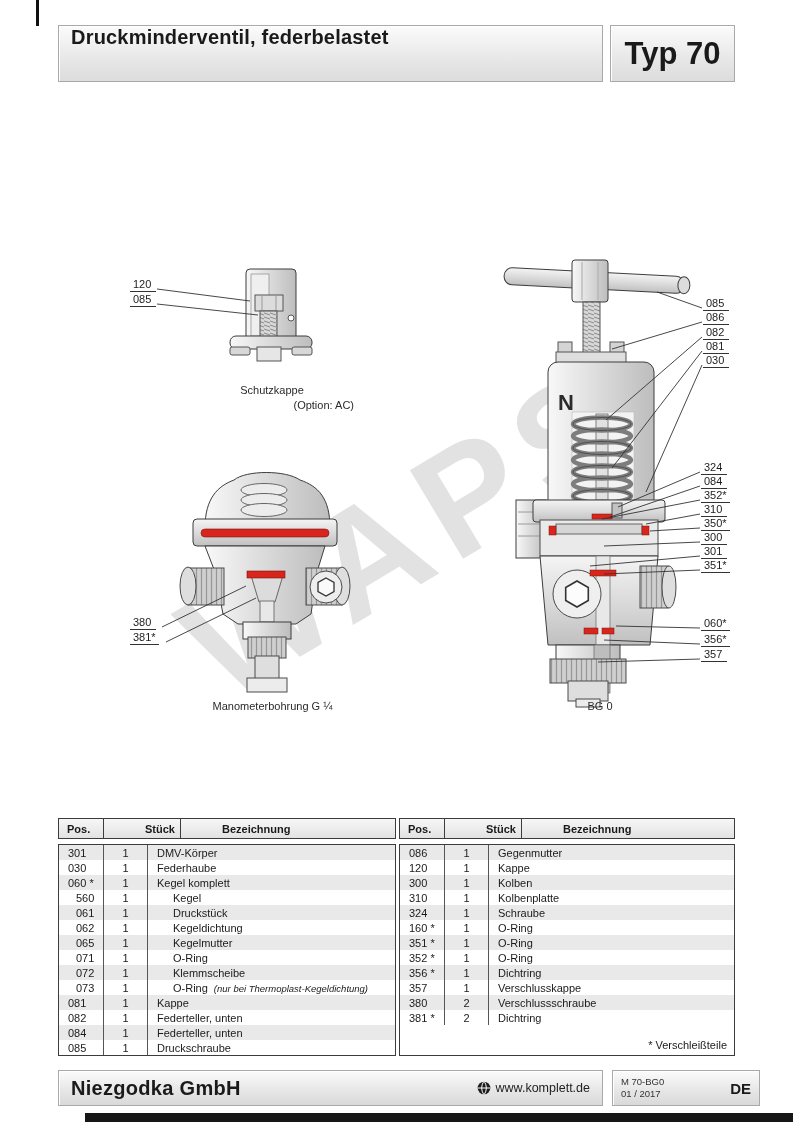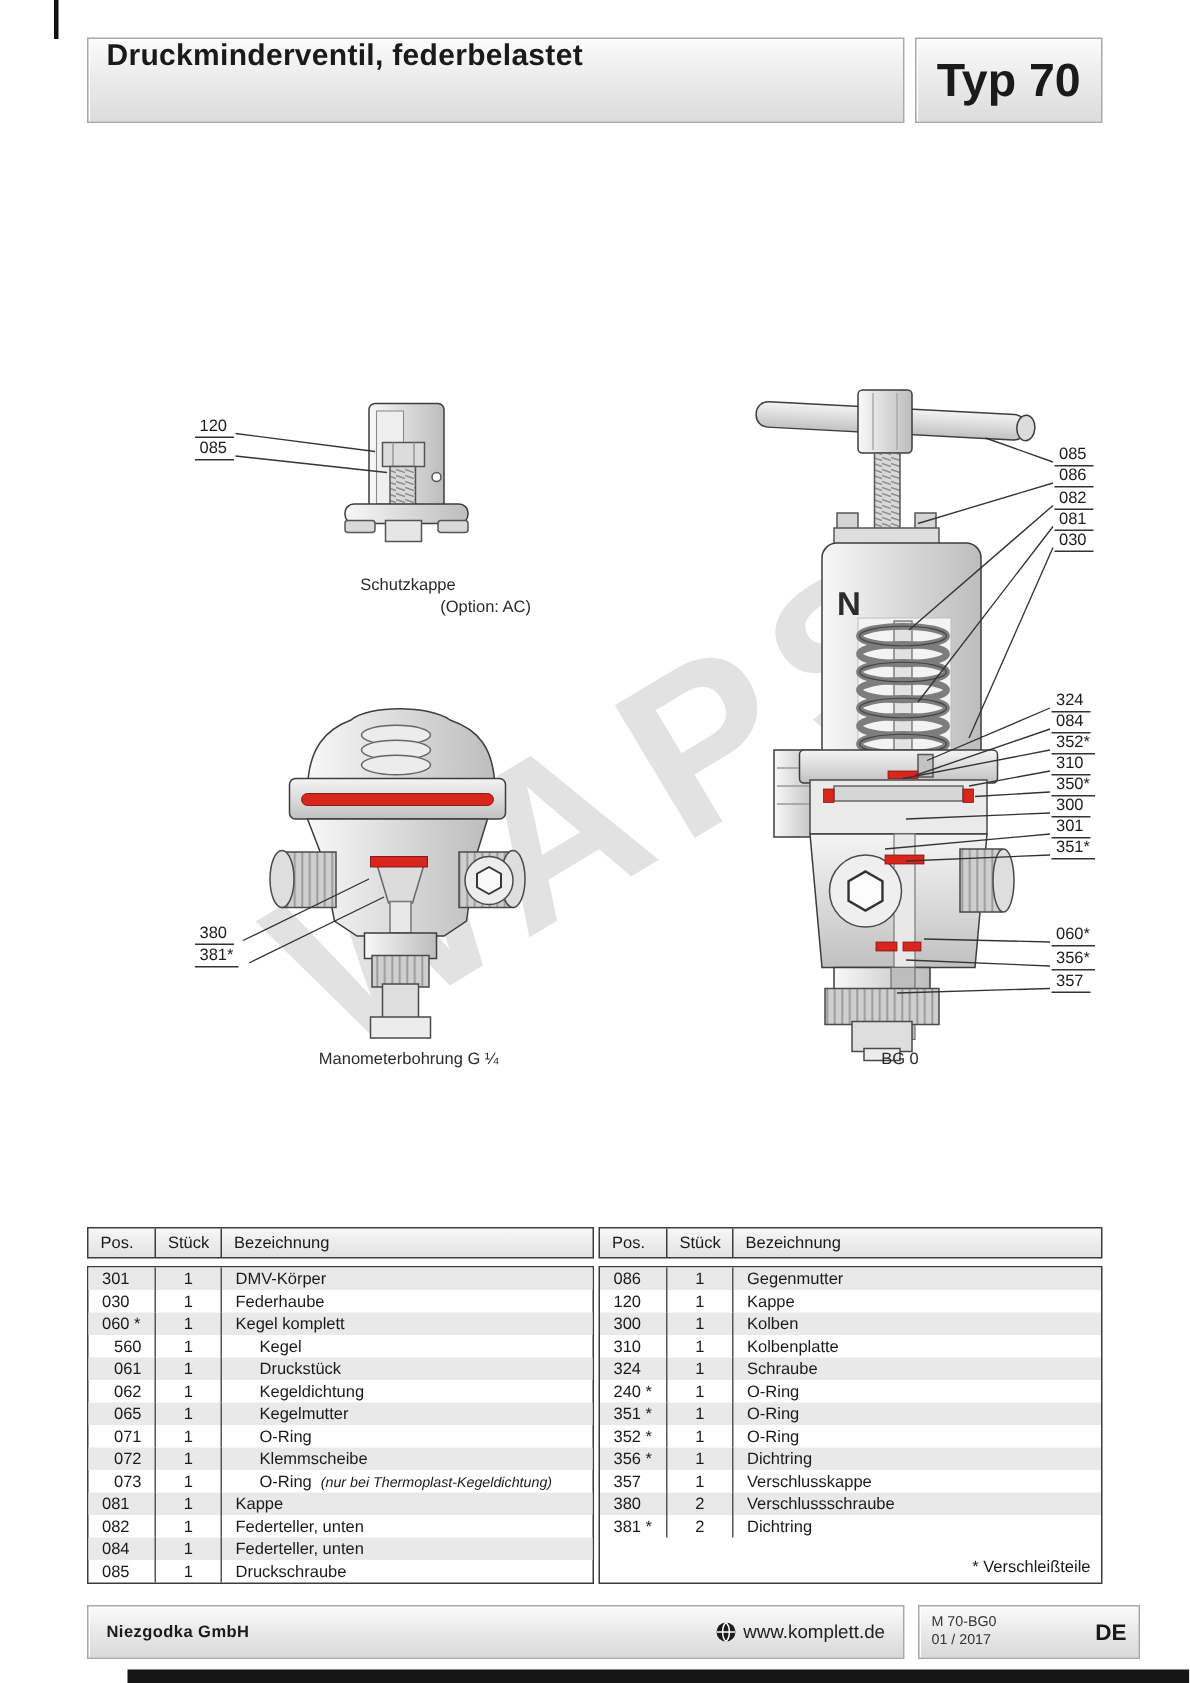--- a/index.html
+++ b/index.html
@@ -30,41 +30,41 @@
 
   
   .fig-svg { position:absolute; left:0; top:0; width:793px; height:1122px; z-index:1; }
   .callout { position:absolute; z-index:2; font-size:11px; color:#1d1d1d; line-height:12px;
              border-bottom:1px solid #333; padding:0 3px 1px 3px; min-width:26px; text-align:left; }
   .figcap { position:absolute; z-index:2; font-size:11px; color:#2a2a2a; text-align:center; }
 
   
   .ptable { position:absolute; z-index:2; }
   .thead { display:flex; height:21px; border:1px solid #3c3c3c;
-           background:linear-gradient(#f7f7f7,#e2e2e2); font-weight:normal; font-size:11px; }
+           background:linear-gradient(#f7f7f7,#e2e2e2); font-weight:bold; font-size:11px;gap:33px; }
   .thead > div { display:flex; align-items:center; padding-left:8px; }
   .th-pos { width:45px; border-right:1px solid #3c3c3c; }
   .th-qty { width:44px; border-right:1px solid #3c3c3c; }
   .th-name { flex:1; }
   .tbody { position:relative; margin-top:5px; border:1px solid #3c3c3c; background:#fff; height:212px; }
   .trow { display:flex; height:15px; font-size:11px; align-items:center; }
   .trow.shade { background:#e9e9e9; }
   .c-pos { width:45px; border-right:1px solid #555; height:100%; display:flex; align-items:center; padding-left:9px; }
   .c-qty { width:44px; border-right:1px solid #555; height:100%; display:flex; align-items:center; justify-content:center; }
   .c-name { flex:1; padding-left:9px; white-space:nowrap; overflow:hidden; }
   .trow.indent .c-pos { padding-left:17px; }
   .trow.indent .c-name { padding-left:25px; }
   .note { font-style:italic; font-size:9.5px; margin-left:6px; }
   .footnote { position:absolute; right:7px; bottom:4px; font-size:11px; }
 
   
   .ftr-bar { position:absolute; left:58px; top:1070px; width:545px; height:36px;
              background:linear-gradient(#fbfbfb,#e7e7e7 55%,#d9d9d9); border:1px solid #a9a9a9;
              box-shadow:inset 1px 1px 0 #fff; display:flex; align-items:center; padding:0 12px; z-index:2; }
-  .ftr-company { font-size:11px; font-weight:bold; letter-spacing:.3px; }
+  .ftr-company { font-size:20px; font-weight:bold; letter-spacing:.3px; }
   .ftr-web { margin-left:auto; display:flex; align-items:center; gap:5px; font-size:12.5px; color:#222; }
   .ftr-doc { position:absolute; left:612px; top:1070px; width:148px; height:36px;
              background:linear-gradient(#fbfbfb,#e7e7e7 55%,#d9d9d9); border:1px solid #a9a9a9;
              box-shadow:inset 1px 1px 0 #fff; display:flex; align-items:center; padding:0 8px; z-index:2; }
   .doc-col { font-size:9.5px; line-height:12px; color:#333; }
   .doc-lang { margin-left:auto; font-size:15px; font-weight:bold; }
 </style>
 </head>
 <body>
 
@@ -359,21 +359,21 @@
           <div class="c-pos">310</div>
           <div class="c-qty">1</div>
           <div class="c-name">Kolbenplatte</div>
         </div>
         <div class="trow shade">
           <div class="c-pos">324</div>
           <div class="c-qty">1</div>
           <div class="c-name">Schraube</div>
         </div>
         <div class="trow">
-          <div class="c-pos">240 *</div>
+          <div class="c-pos">160 *</div>
           <div class="c-qty">1</div>
           <div class="c-name">O-Ring</div>
         </div>
         <div class="trow shade">
           <div class="c-pos">351 *</div>
           <div class="c-qty">1</div>
           <div class="c-name">O-Ring</div>
         </div>
         <div class="trow">
           <div class="c-pos">352 *</div>

